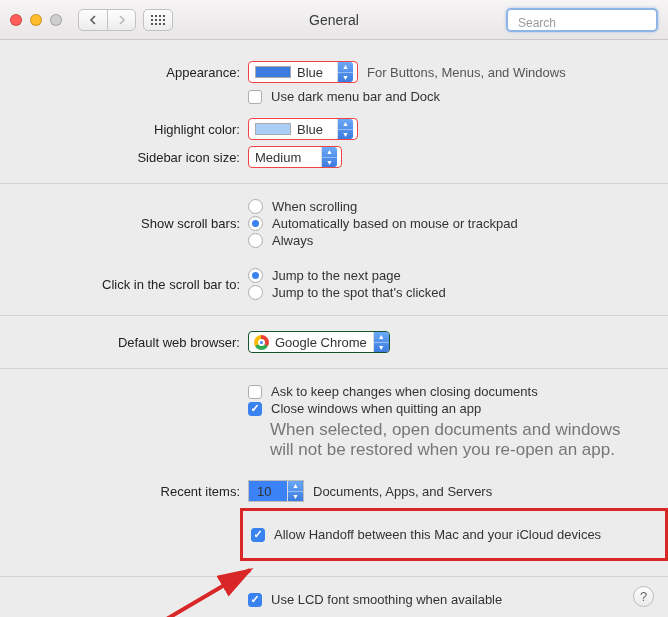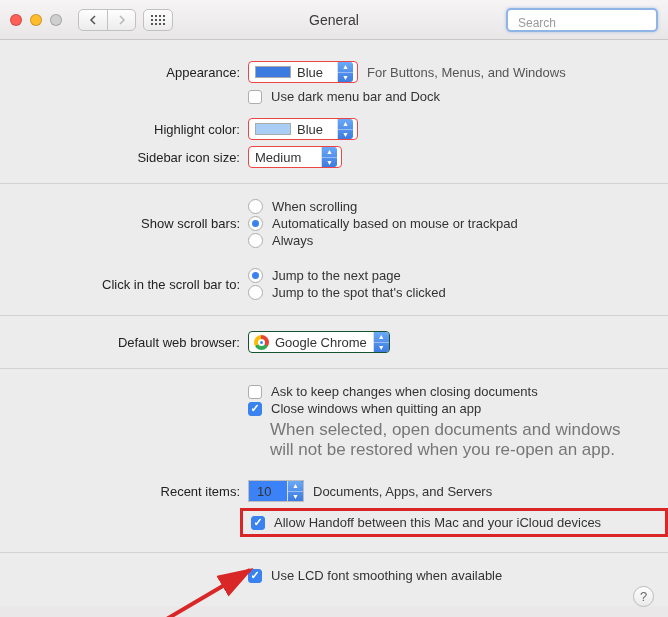--- a/index.html
+++ b/index.html
@@ -112,21 +112,21 @@
   }
   .browser-sel .chrome::after{content:""; position:absolute; inset:4px; border-radius:50%; background:#4285f4; border:2px solid #fff; box-sizing:border-box;}
   .browser-sel .stepper{
     width:16px; height:20px; margin-left:6px; border-left:1px solid #ddd;
     background:linear-gradient(#6aa8f7,#3d7be0); border-radius:0 3px 3px 0;
     display:flex; flex-direction:column;
   }
   .browser-sel .stepper span{flex:1; display:flex; align-items:center; justify-content:center; color:#fff; font-size:7px;}
   .browser-sel .stepper span:first-child{border-bottom:1px solid rgba(255,255,255,.4);}
   .highlight-box{
-    border:3px solid #d92626; padding:4px 8px; display:inline-flex; align-items:center; gap:9px;
+    border:3px solid #d92626; padding:16px 8px; display:inline-flex; align-items:center; gap:9px;
     margin-left:-8px;
   }
   .arrow-svg{position:absolute; left:160px; top:520px; pointer-events:none;}
   .help-btn{
     position:absolute; right:14px; bottom:10px;
     width:21px; height:21px; border-radius:50%; border:1px solid #bcbaba; background:linear-gradient(#fefefe,#eaeaea);
     display:flex; align-items:center; justify-content:center; color:#6a6a6a; font-size:13px; cursor:pointer;
   }
   .content-wrap{position:relative; height:577px;}
 </style>

